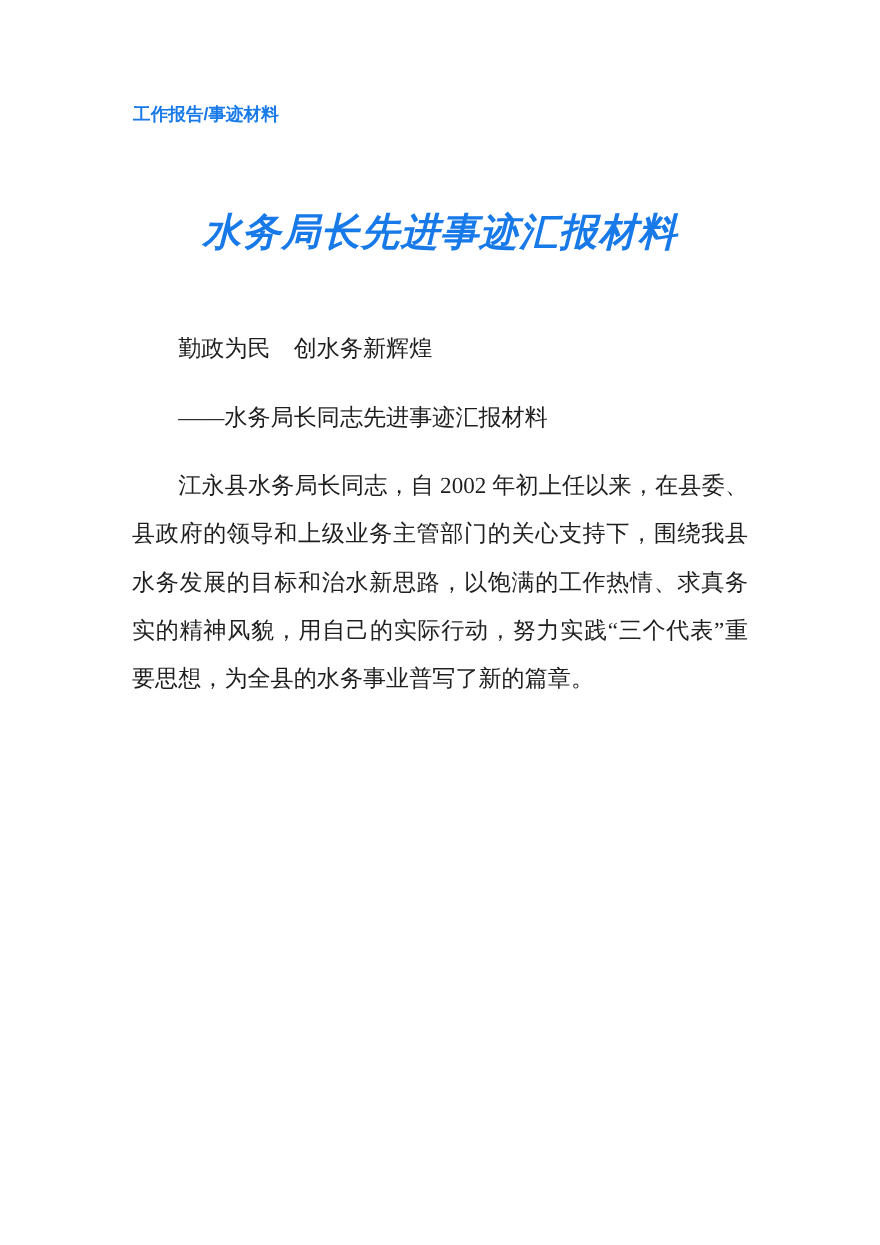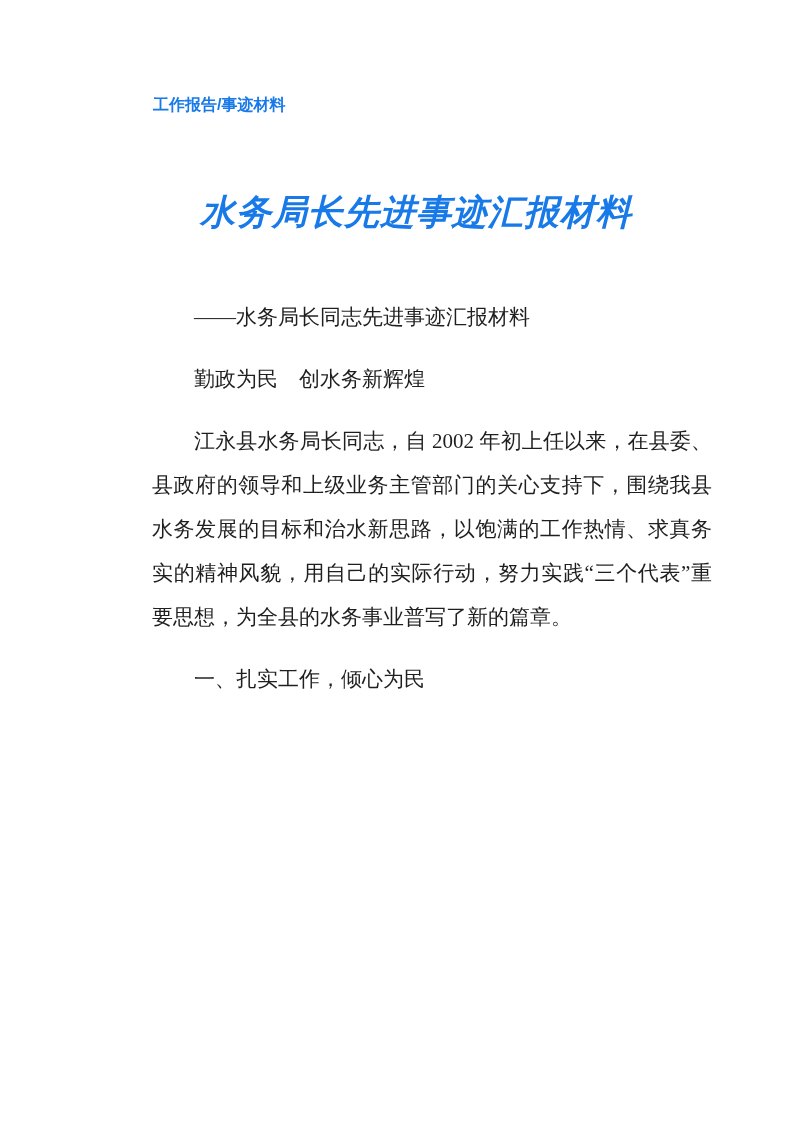--- a/index.html
+++ b/index.html
@@ -5,21 +5,20 @@
   * { margin: 0; padding: 0; box-sizing: border-box; }
   html, body { background: #ffffff; }
   .page {
     position: relative;
     width: 800px;
     height: 884px;
     margin: 0 auto;
     background: var(--page-bg, #ffffff);
     overflow: hidden;
     font-family: "Liberation Serif", "DejaVu Serif", serif;
-    padding-left: 32px;
   }
   .category {
     margin: 95px 120px 0 121px;
     font-family: "Liberation Sans", "DejaVu Sans", sans-serif;
     font-weight: bold;
     font-size: 16px;
     line-height: 20px;
     color: var(--accent, #1879e8);
   }
   .doc-title {
@@ -50,23 +49,22 @@
 </head>
 <body>
 
 <div class="page">
 
   <div class="category">工作报告/事迹材料</div>
 
   <h1 class="doc-title">水务局长先进事迹汇报材料</h1>
 
   <div class="content">
+    <p>勤政为民　创水务新辉煌</p>
+
     <p>——水务局长同志先进事迹汇报材料</p>
-
-    <p>勤政为民　创水务新辉煌</p>
 
     <p>江永县水务局长同志，自 2002 年初上任以来，在县委、县政府的领导和上级业务主管部门的关心支持下，围绕我县水务发展的目标和治水新思路，以饱满的工作热情、求真务实的精神风貌，用自己的实际行动，努力实践“三个代表”重要思想，为全县的水务事业普写了新的篇章。</p>
 
-    <p>一、扎实工作，倾心为民</p>
 
   </div>
 
 </div>
 
 </body></html>

